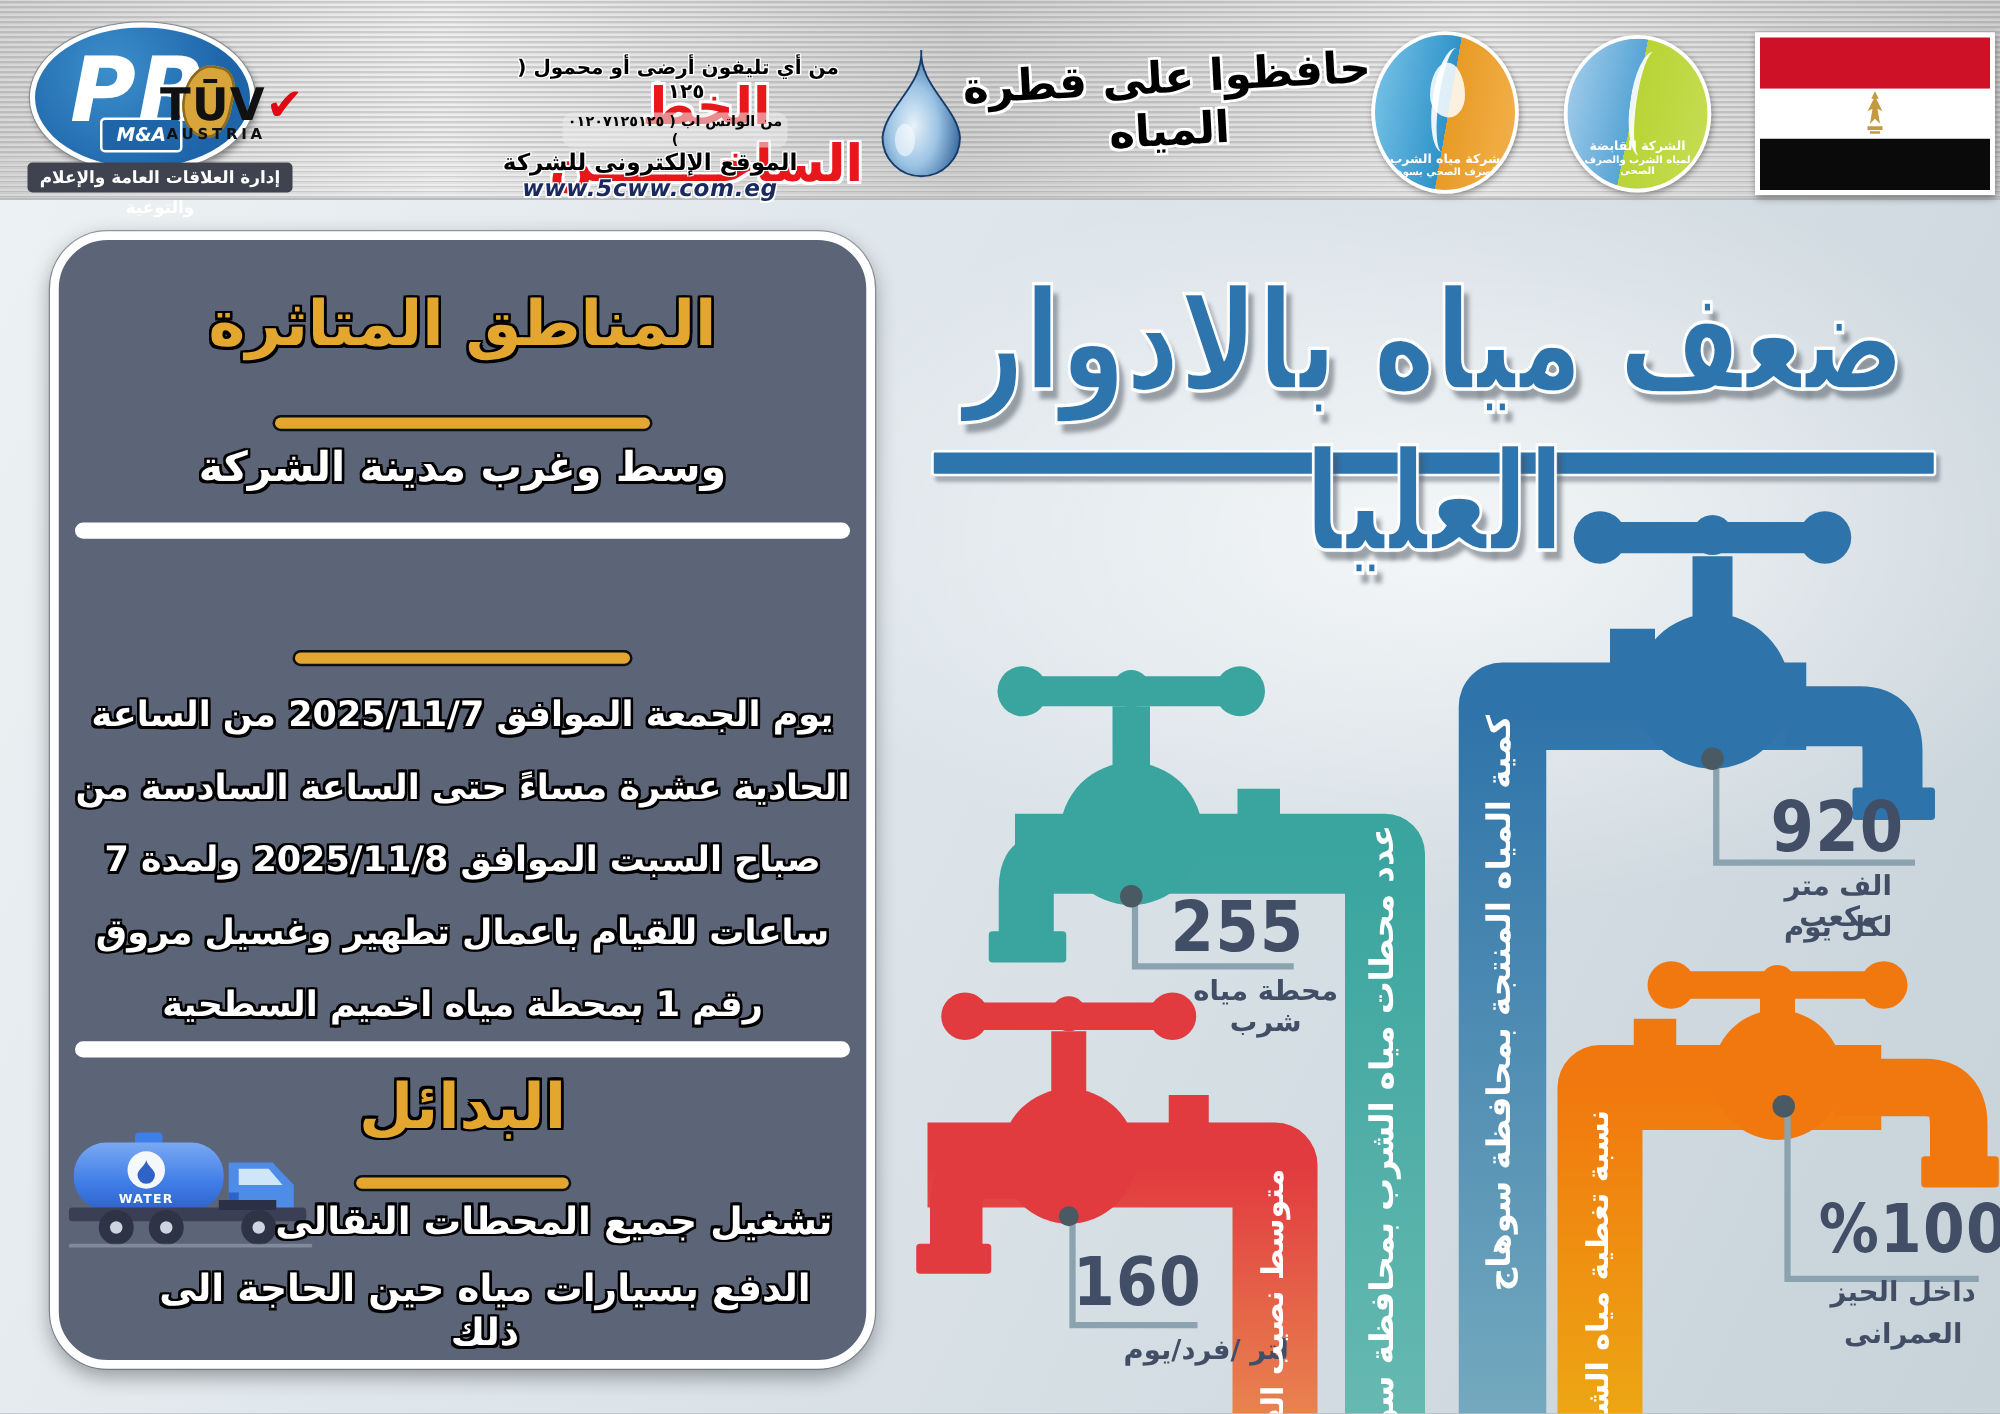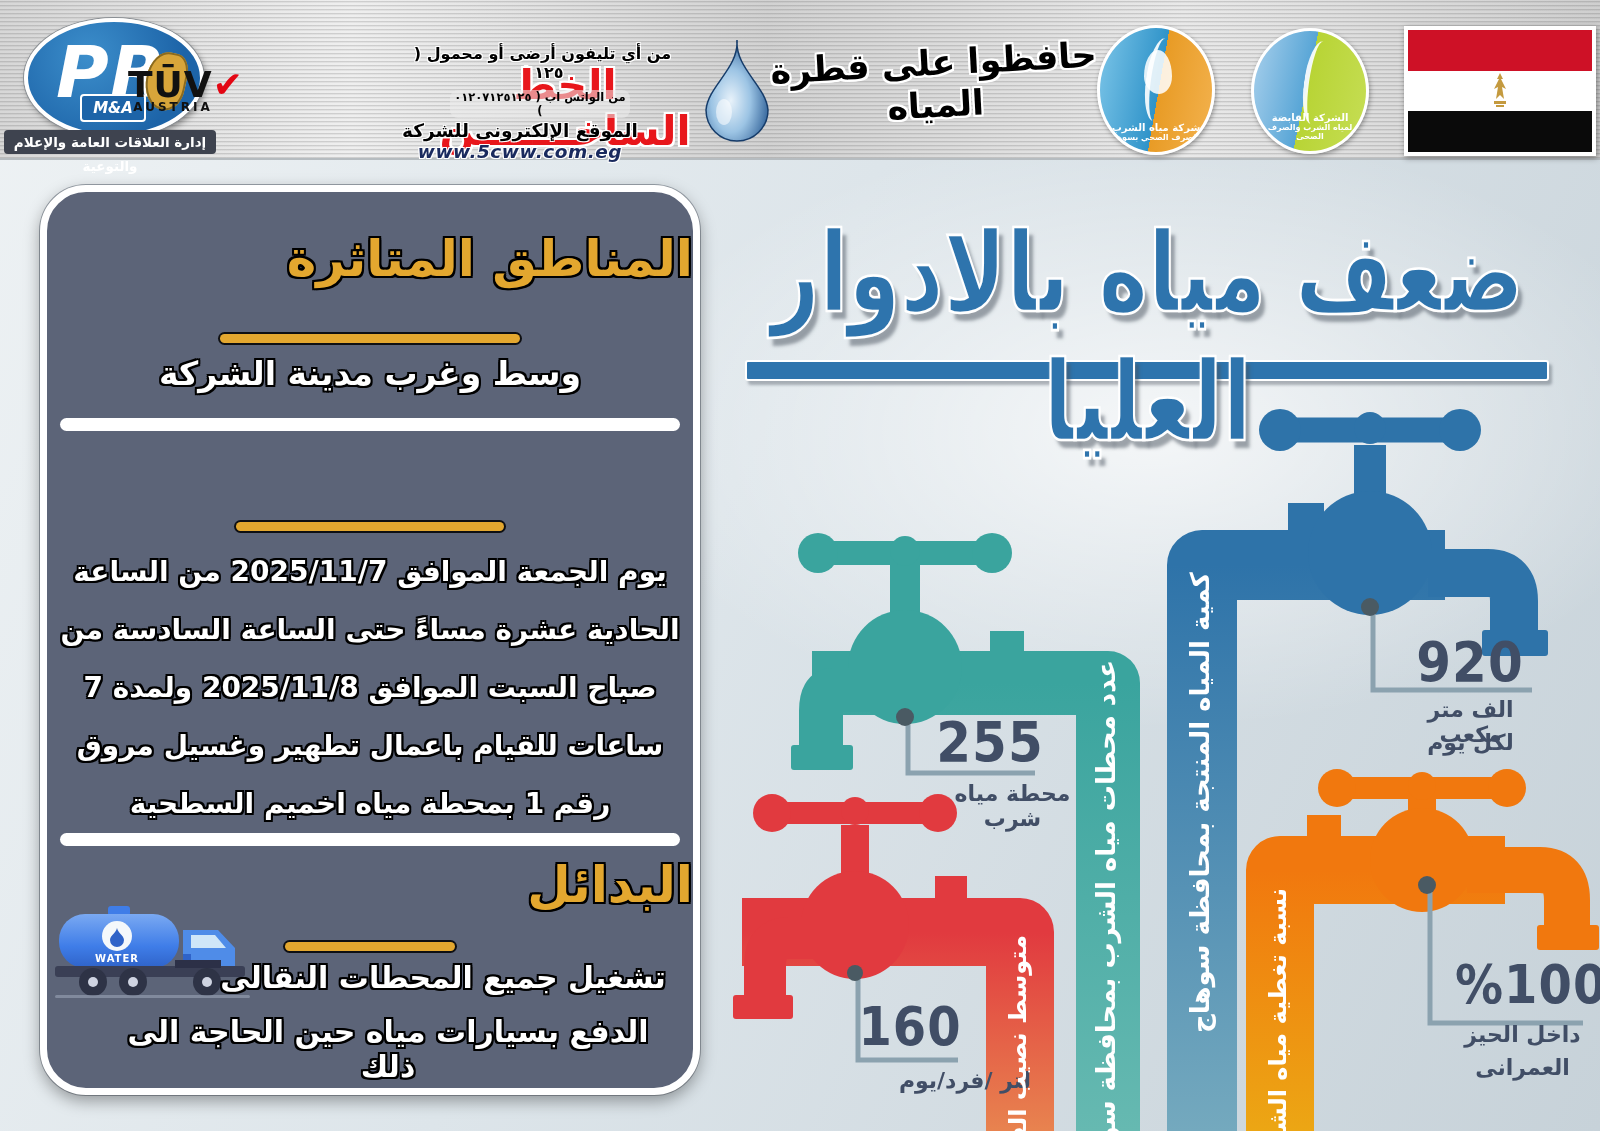--- a/index.html
+++ b/index.html
@@ -19,21 +19,21 @@
   .ow{text-shadow:-2px -2px 0 #fff,2px -2px 0 #fff,-2px 2px 0 #fff,2px 2px 0 #fff,-2px 0 0 #fff,2px 0 0 #fff,0 -2px 0 #fff,0 2px 0 #fff;}
   .ow1{text-shadow:-1px -1px 0 #fff,1px -1px 0 #fff,-1px 1px 0 #fff,1px 1px 0 #fff;}
   
   .prlogo{left:24px;top:18px;width:172px;height:112px;border-radius:50%;
     background:radial-gradient(circle at 35% 30%,#3c8ecb,#1d64a8 70%);
     border:4px solid #fff;box-shadow:0 0 0 1px #8a8f94,2px 3px 6px rgba(0,0,0,.4);overflow:hidden;}
   .prP{left:28px;top:8px;font-size:72px;font-weight:bold;color:#fff;font-style:italic;}
   .prR{left:82px;top:8px;font-size:72px;font-weight:bold;color:#fff;font-style:italic;}
   .prmap{left:118px;top:30px;width:40px;height:58px;background:#d8a53a;border-radius:58% 42% 50% 62%;transform:rotate(12deg);box-shadow:inset 0 0 0 2px #8a6a20;}
   .prma{left:52px;top:72px;width:62px;height:24px;background:#1d64a8;border:2px solid #fff;border-radius:4px;color:#fff;font-weight:bold;font-style:italic;font-size:15px;text-align:center;line-height:24px;}
-  .prdept{left:4px;top:130px;width:212px;height:24px;background:#3e434f;border-radius:4px;color:#fff;font-size:13.5px;font-weight:bold;text-align:center;line-height:24px;direction:rtl;}
+  .prdept{left:22px;top:130px;width:212px;height:24px;background:#3e434f;border-radius:4px;color:#fff;font-size:13.5px;font-weight:bold;text-align:center;line-height:24px;direction:rtl;}
   
   .tuv{left:128px;top:70px;width:90px;height:52px;text-align:center;}
   .tuvb{font-size:36px;font-weight:bold;color:#111;letter-spacing:1px;line-height:30px;}
   .tuvchk{color:#e30613;}
   .tuvc{font-size:12px;color:#111;letter-spacing:3px;line-height:14px;font-weight:bold;}
   
   .phline{left:405px;top:44px;width:275px;font-size:16px;font-weight:bold;color:#000;text-align:center;direction:rtl;}
   .redline{left:425px;top:62px;width:280px;font-size:41px;font-weight:bold;color:#e8171c;text-align:center;direction:rtl;line-height:46px;}
   .waline{left:450px;top:90px;width:180px;font-size:11.5px;font-weight:bold;color:#000;text-align:center;direction:rtl;background:rgba(235,235,235,.55);border-radius:8px;}
   .webline{left:360px;top:120px;width:320px;font-size:18.5px;font-weight:bold;color:#000;text-align:center;direction:rtl;}
@@ -58,21 +58,21 @@
   .eagle{position:absolute;left:50%;top:50%;transform:translate(-50%,-50%);color:#c49a3f;font-size:30px;line-height:30px;}
   
   .bigtitle{left:725px;top:208px;width:845px;height:170px;z-index:3;text-align:center;direction:rtl;
     font-size:84px;font-weight:bold;color:#2e74ad;transform:scaleY(1.32);transform-origin:50% 0;
     -webkit-text-stroke:2px #ffffff;
     text-shadow:0 0 1px #fff,0 0 2px #fff,5px 6px 3px rgba(70,80,92,.5);}
   .titlebar{left:745px;top:360px;width:800px;height:17px;z-index:2;background:#2e74ad;border:2px solid #fff;border-radius:3px;box-shadow:3px 4px 3px rgba(70,80,92,.4);}
   
   .panel{left:40px;top:185px;width:660px;height:910px;z-index:5;background:#5c6478;border:7px solid #fff;border-radius:46px;box-sizing:border-box;box-shadow:0 6px 16px rgba(0,0,0,.35),0 0 0 1px #9aa2ab;}
   .panel .inner{position:absolute;left:0;top:0;width:646px;height:896px;}
-  .gold{color:#e3a72f;font-weight:bold;text-align:right;direction:rtl;}
+  .gold{color:#e3a72f;font-weight:bold;text-align:center;direction:rtl;}
   .gbar{background:#e3a72f;height:9px;border-radius:5px;box-shadow:0 0 0 2px rgba(0,0,0,.85);}
   .wbar{background:#fff;height:13px;border-radius:7px;}
   .wtext{color:#fff;font-weight:bold;text-align:center;direction:rtl;}
   
   .statval{z-index:4;font-weight:bold;color:#414e66;text-align:center;font-size:50px;letter-spacing:1px;transform:scaleY(1.12);}
   .statunit{z-index:4;font-weight:bold;color:#414e66;text-align:center;direction:rtl;font-size:22px;}
   .vlabel{z-index:4;transform-origin:0 0;transform:rotate(-90deg) translateX(-100%);white-space:nowrap;font-weight:bold;color:#fff;direction:rtl;font-size:26px;}
   svg.faucet{position:absolute;z-index:2;}
 </style>
 </head>

